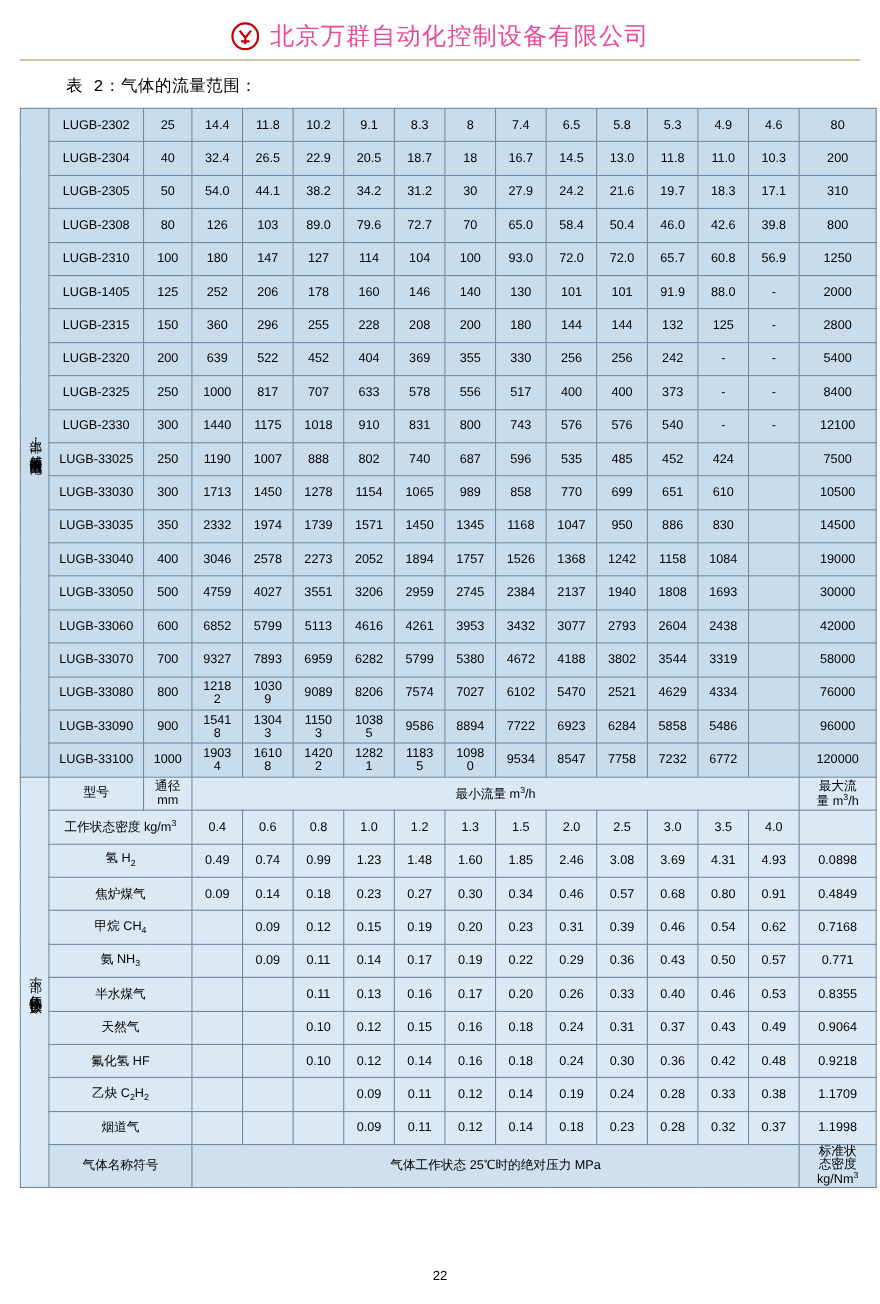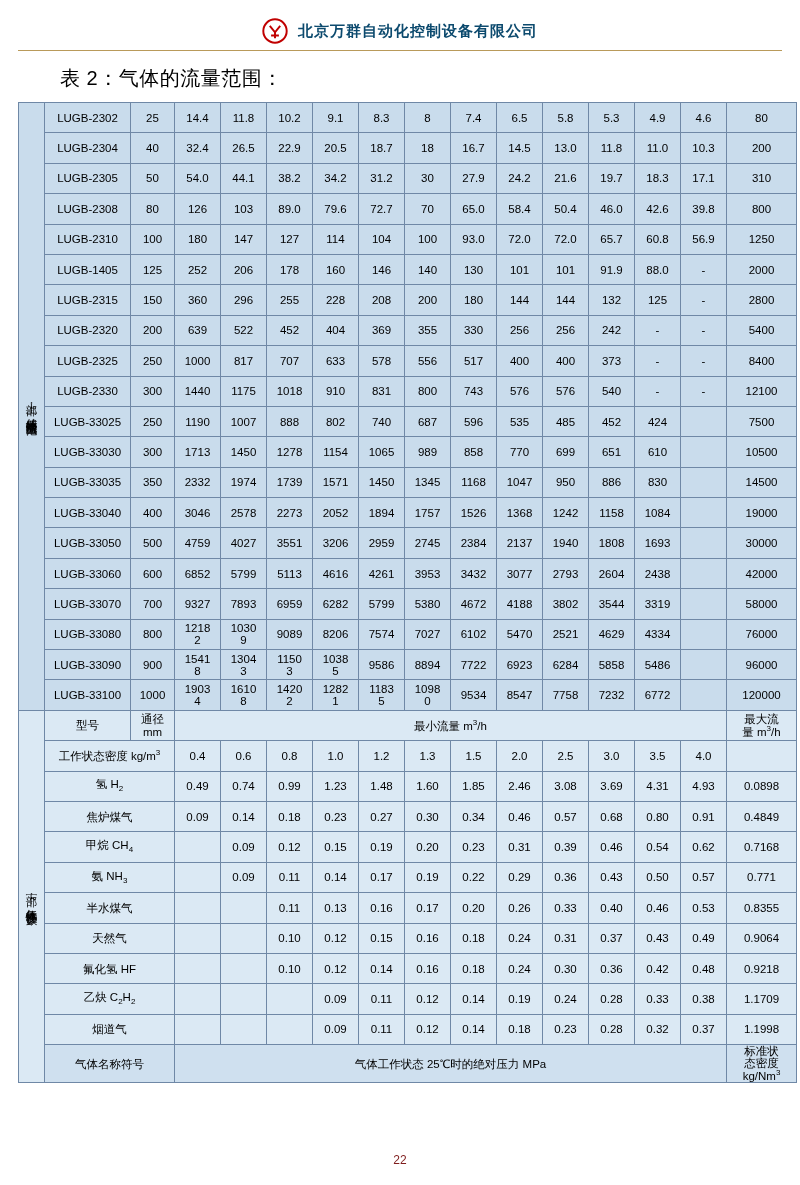--- a/index.html
+++ b/index.html
@@ -29,35 +29,36 @@
     padding-top: 18px;
     padding-bottom: 6px;
   }
   .header-logo {
     width: 26px;
     height: 26px;
     margin-right: 10px;
     flex: 0 0 auto;
   }
   .header-title {
-    color: #0c4a6e;
-    font-size: 15px;
-    font-weight: bold;
+    color: #ec4899;
+    font-size: 22px;
+    font-weight: normal;
     letter-spacing: 1px;
     white-space: nowrap;
   }
   .header-rule {
     border-bottom: 1.2px solid #b99a5a;
     margin: 0 0 14px 0;
   }
   
   .caption {
-    font-size: 20px;
+    font-size: 15px;
     margin: 0 0 10px 42px;
     letter-spacing: 0.5px;
+    font-family: Liberation Mono, monospace;
   }
   
   table.grid {
     border-collapse: collapse;
     width: 764px;
     margin: 0 auto;
     table-layout: fixed;
   }
   table.grid td {
     border: 1px solid #6f88a6;
@@ -107,21 +108,21 @@
   }
   .tall { height: 58px; }
   
   .footer {
     position: absolute;
     bottom: 18px;
     left: 0;
     width: 800px;
     text-align: center;
     font-size: 12px;
-    color: #7f1d1d;
+    color: #000000;
   }
 </style>
 </head>
 <body>
 
 <div class="page">
 
   <div class="header">
     <svg class="header-logo" viewBox="0 0 40 40">
       <circle cx="20" cy="20" r="18" fill="none" stroke="#c00000" stroke-width="3"></circle>

